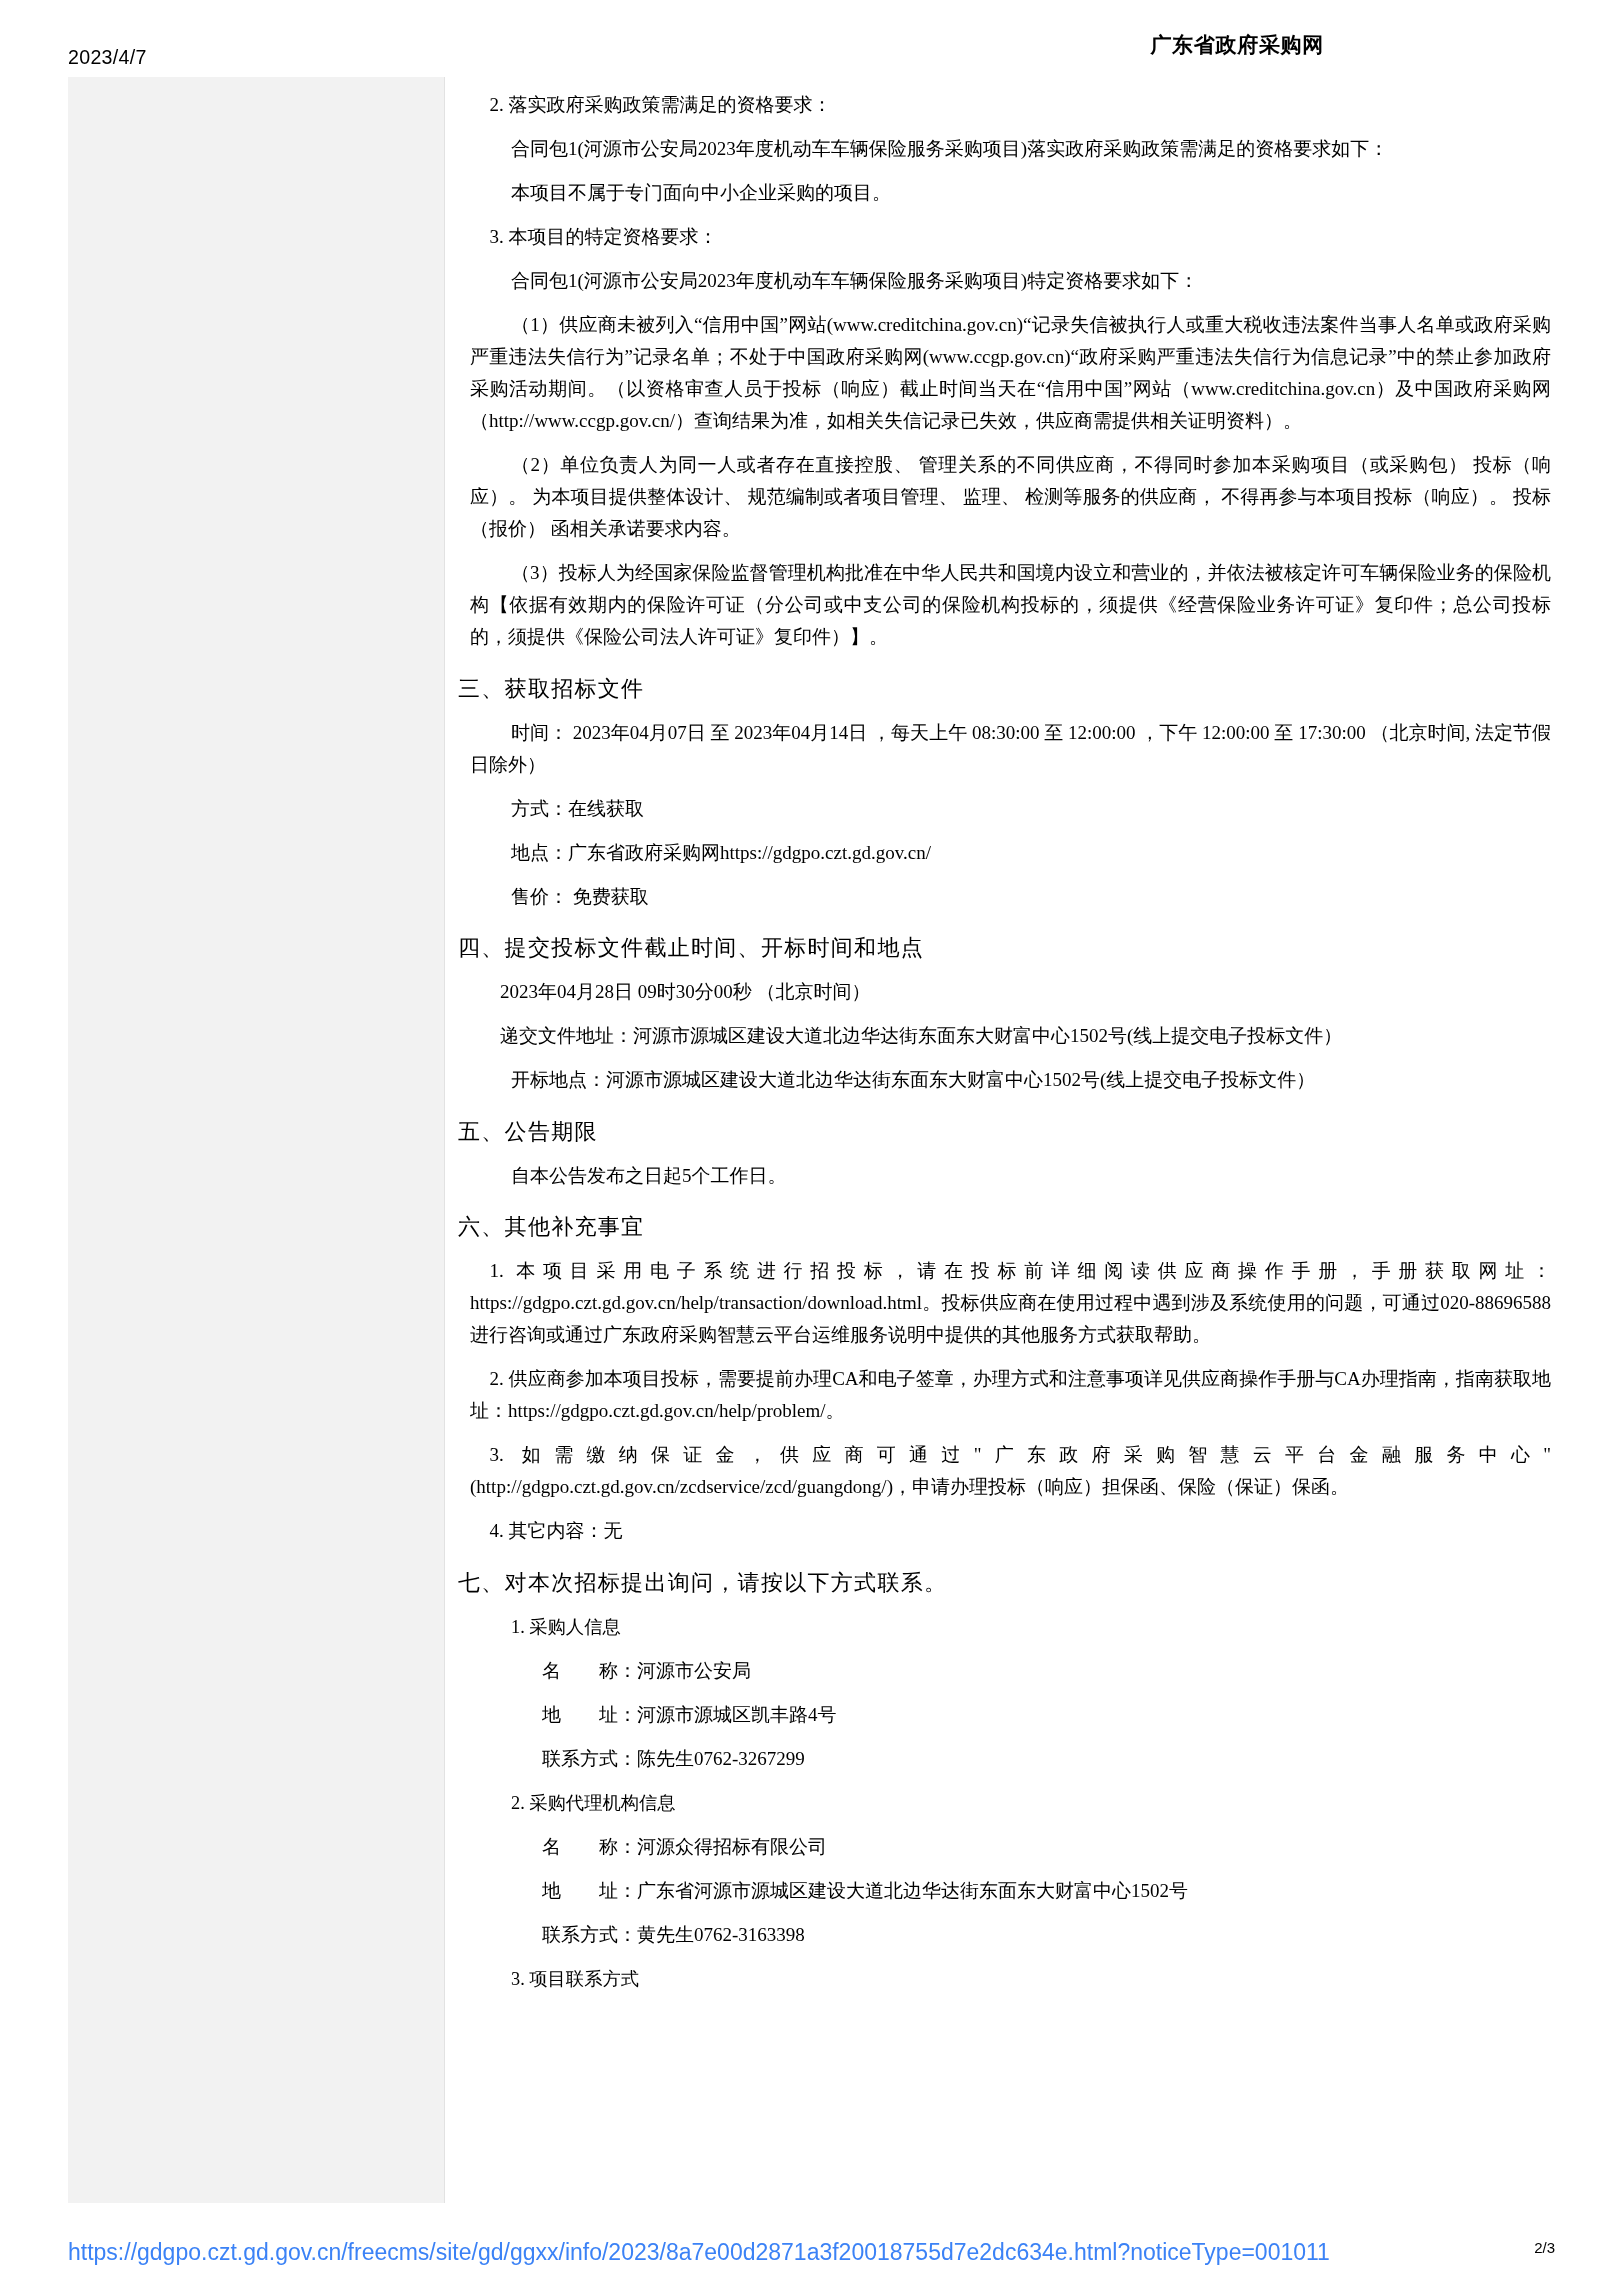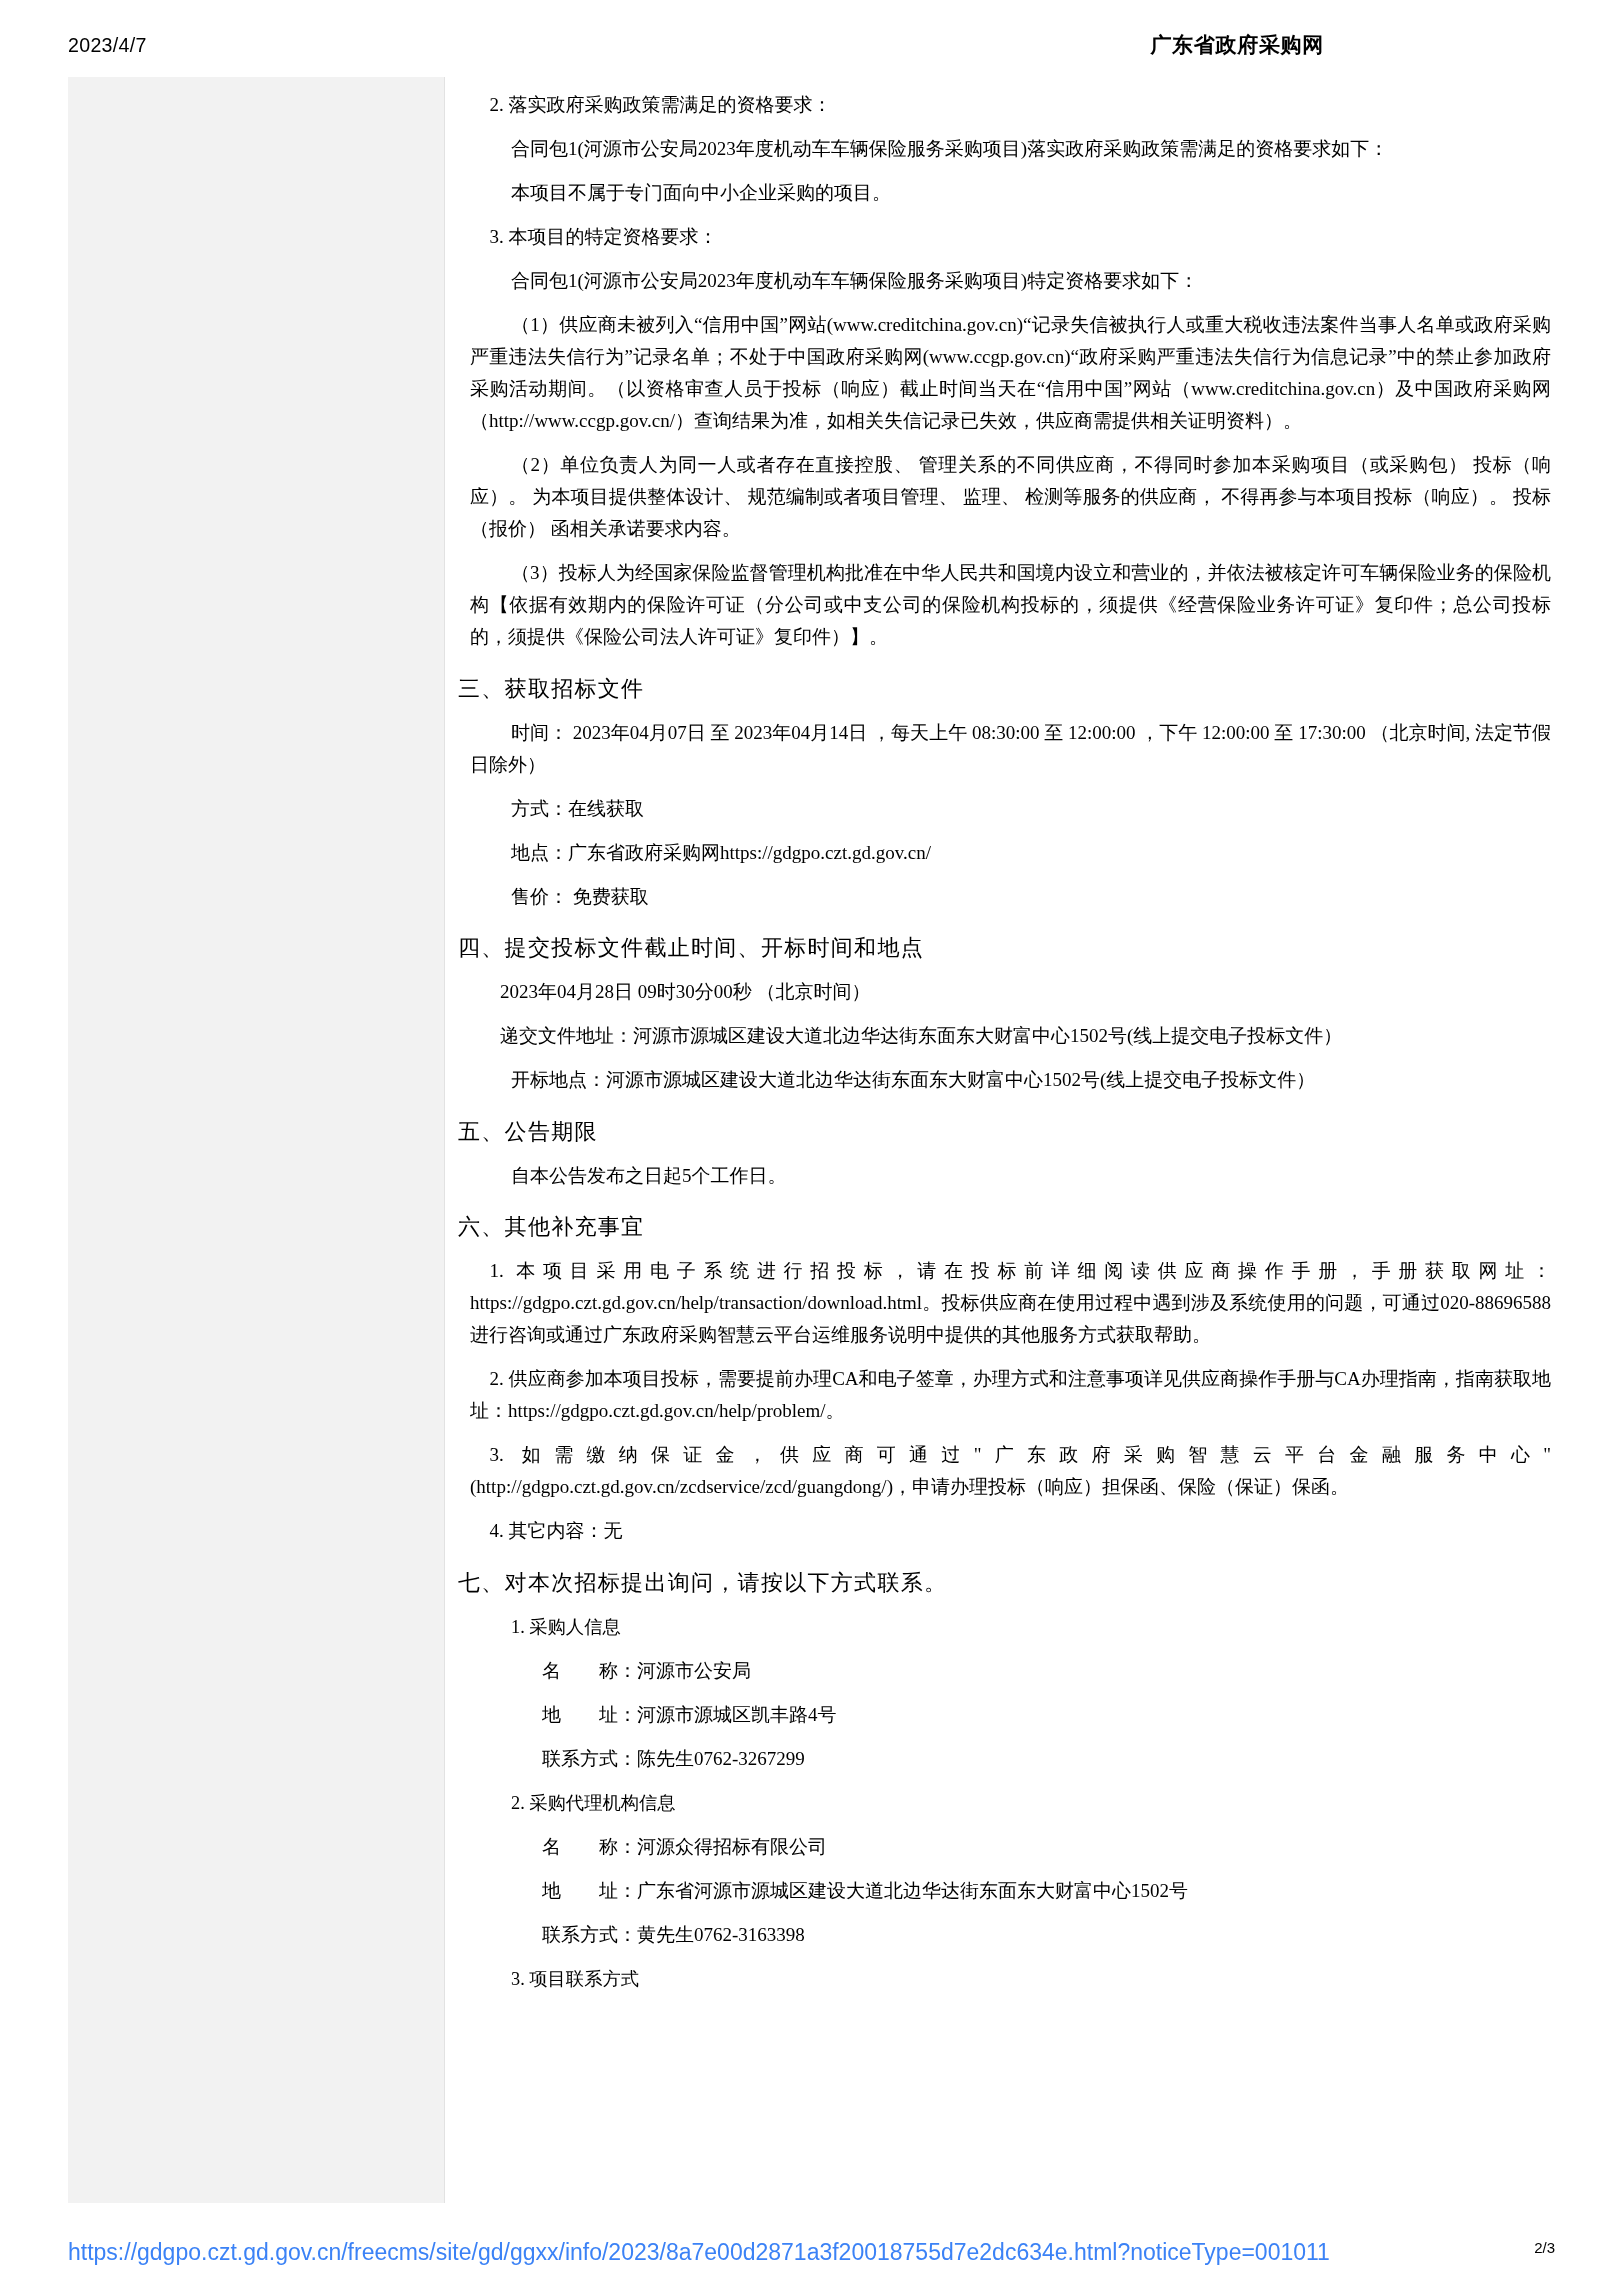--- a/index.html
+++ b/index.html
@@ -25,21 +25,21 @@
   .page-header {
     position: absolute;
     top: 34px;
     left: 0;
     width: 1623px;
     height: 30px;
   }
   .header-date {
     position: absolute;
     left: 68px;
-    top: 0;
+    top: 12px;
     font-family: "Liberation Sans", sans-serif;
     font-size: 19.6px;
     color: #000;
     letter-spacing: 0.3px;
   }
   .header-title {
     position: absolute;
     left: 0;
     top: -2.6px;
     width: 1324px;

